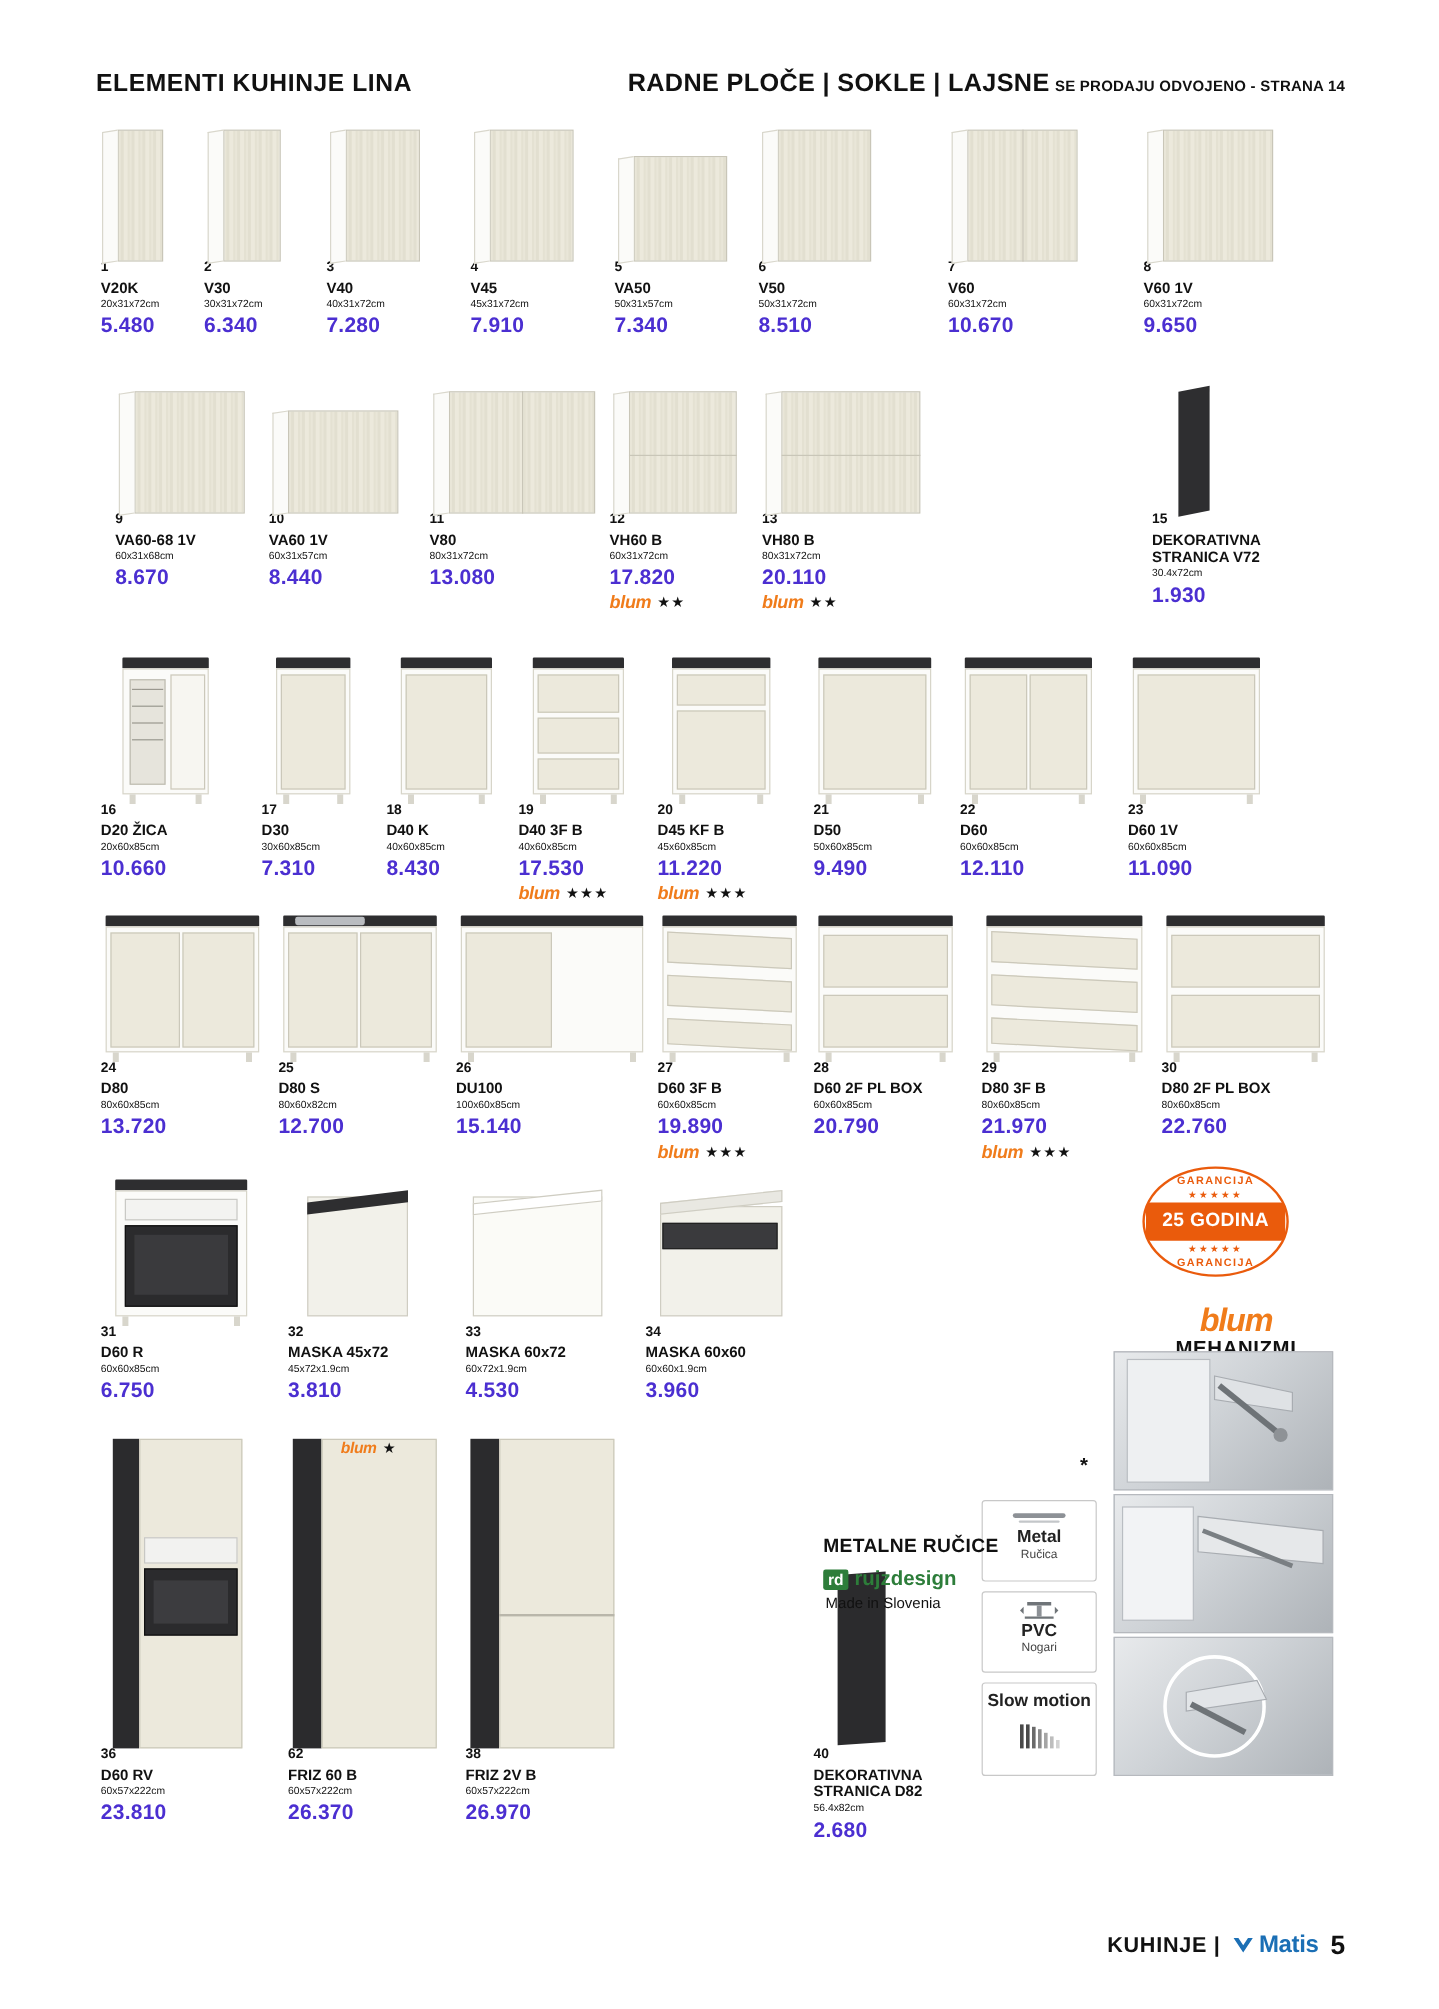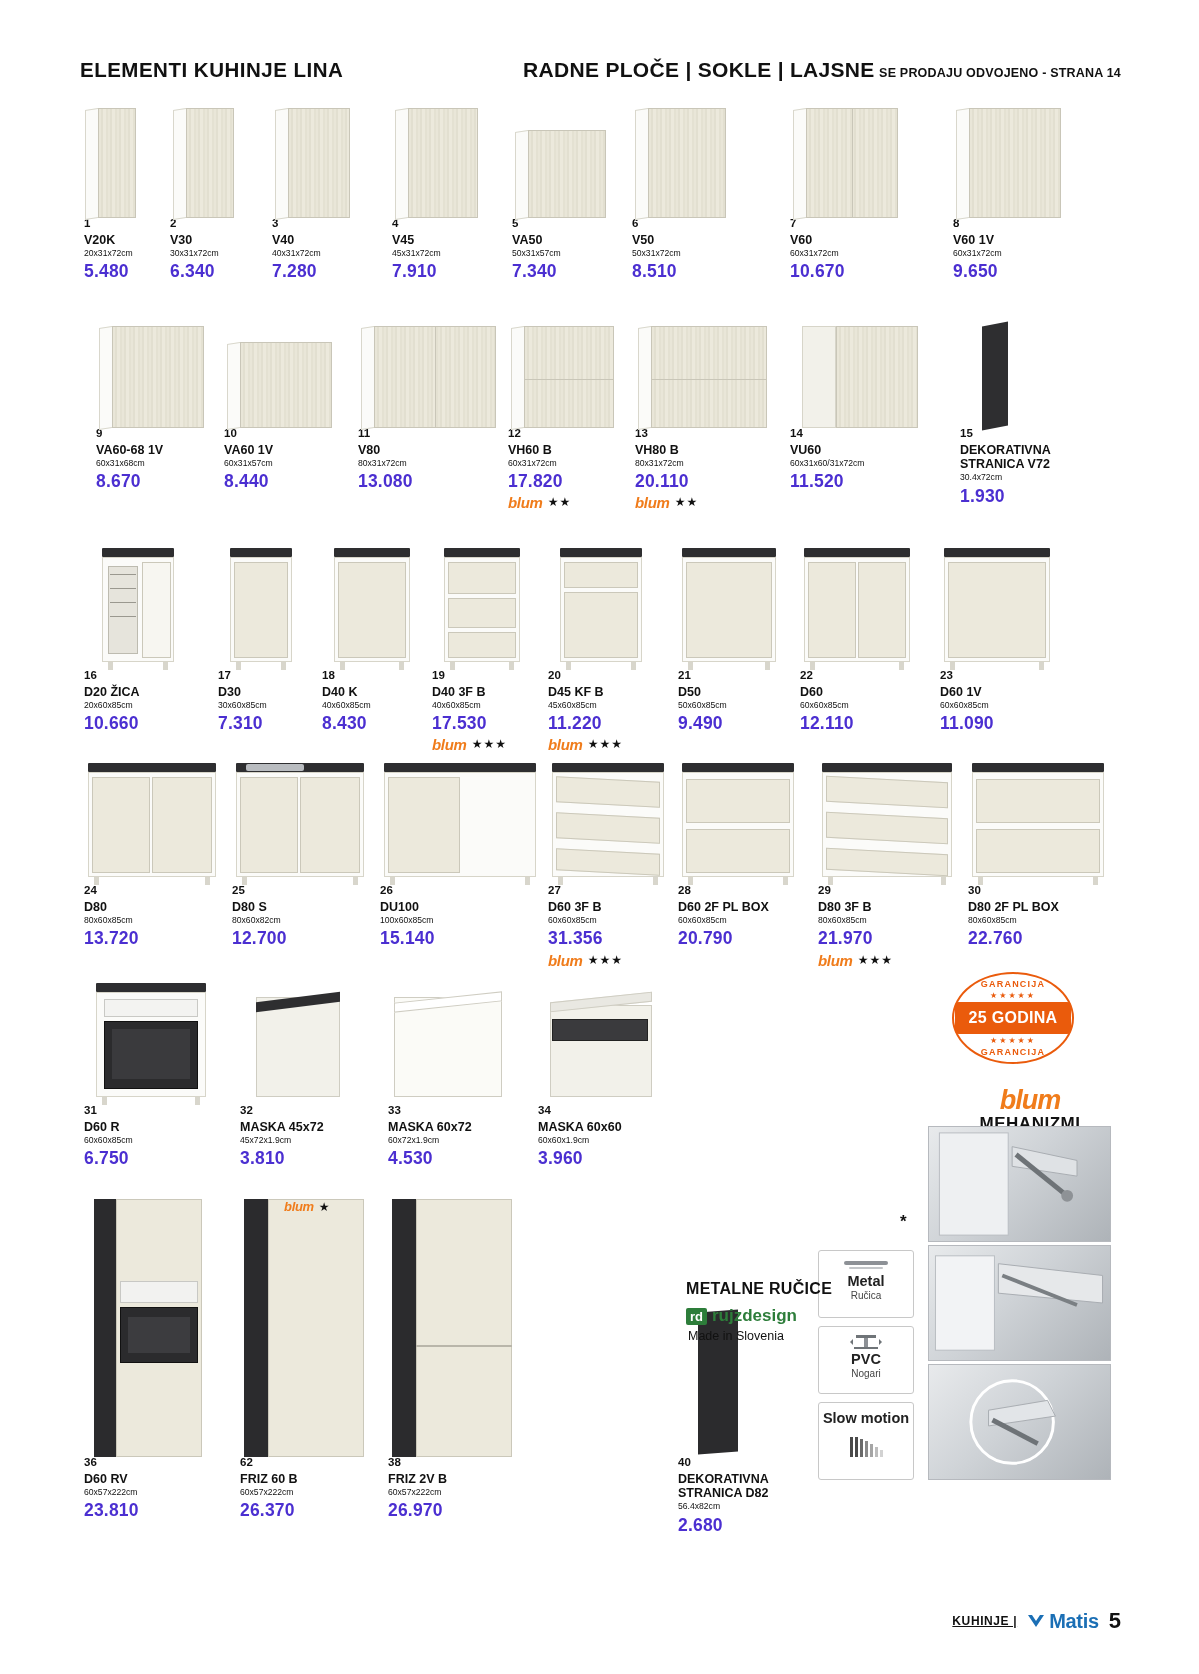--- a/index.html
+++ b/index.html
@@ -109,21 +109,21 @@
   }
   .photo-in {
     position: absolute; inset: 0;
     background: linear-gradient(135deg,#e8eaec 0%,#cfd3d7 45%,#aeb3b8 100%);
   }
 
   .footer {
     position: absolute; bottom: 40px; right: 78px;
     display: flex; align-items: center; gap: 10px;
   }
-  .footer-text { font-size: 12px; font-weight: bold; color: #111; letter-spacing: .6px; text-decoration: underline; }
+  .footer-text { font-size: 18px; font-weight: bold; color: #111; letter-spacing: .6px; }
   .matis { font-size: 20px; font-weight: bold; color: #1b6fb5; letter-spacing: -.3px; }
   .pageno { font-size: 22px; font-weight: bold; color: #111; }
 
   .rd-logo { font-size: 17px; font-weight: bold; color: #2d7d3a; }
   .rd-box { display:inline-block; background:#2d7d3a; color:#fff; font-size:13px; font-weight:bold; padding:1px 4px; border-radius:2px; }
 </style>
 </head>
 <body>
 
 <div class="page">
@@ -284,30 +284,20 @@
     <div class="num">13</div>
     <div class="name">VH80 B</div>
     <div class="dim">80x31x72cm</div>
     <div class="price">20.110</div>
     <div class="blum" style="margin-top:3px;">
       <span class="blum-logo">blum</span>
       <span class="blum-stars">★★</span>
     </div>
   </div>
 
-  <div class="cell" style="left:790px;top:318px;width:150px;">
-    <div class="img-area" style="height:110px;">
-      <div class="wall-cab plain" style="left:12px;width:34px;height:102px;"></div>
-      <div class="wall-cab" style="left:46px;width:82px;height:102px;"></div>
-    </div>
-    <div class="num">14</div>
-    <div class="name">VU60</div>
-    <div class="dim">60x31x60/31x72cm</div>
-    <div class="price">11.520</div>
-  </div>
 
   <div class="cell" style="left:960px;top:318px;width:130px;">
     <div class="img-area" style="height:110px;">
       <div style="position:absolute;left:22px;bottom:0;width:26px;height:104px;background:#2e2e30;transform:skewY(-11deg);"></div>
     </div>
     <div class="num">15</div>
     <div class="name">DEKORATIVNA STRANICA V72</div>
     <div class="dim">30.4x72cm</div>
     <div class="price">1.930</div>
   </div>
@@ -516,21 +506,21 @@
         <div class="door" style="left:4px;top:16px;right:4px;height:26px;transform:skewY(3deg);"></div>
         <div class="door" style="left:4px;top:52px;right:4px;height:26px;transform:skewY(3deg);"></div>
         <div class="door" style="left:4px;top:88px;right:4px;height:22px;transform:skewY(3deg);"></div>
         <div class="leg" style="left:6px;"></div>
           <div class="leg" style="right:6px;"></div>
       </div>
     </div>
     <div class="num">27</div>
     <div class="name">D60 3F B</div>
     <div class="dim">60x60x85cm</div>
-    <div class="price">31.356</div>
+    <div class="price">19.890</div>
     <div class="blum" style="margin-top:4px;">
       <span class="blum-logo">blum</span>
       <span class="blum-stars">★★★</span>
     </div>
   </div>
 
   <div class="cell" style="left:678px;top:755px;width:125px;">
     <div class="img-area" style="height:130px;">
       <div class="base-cab" style="left:4px;width:112px;height:122px;">
         <div class="worktop"></div>

